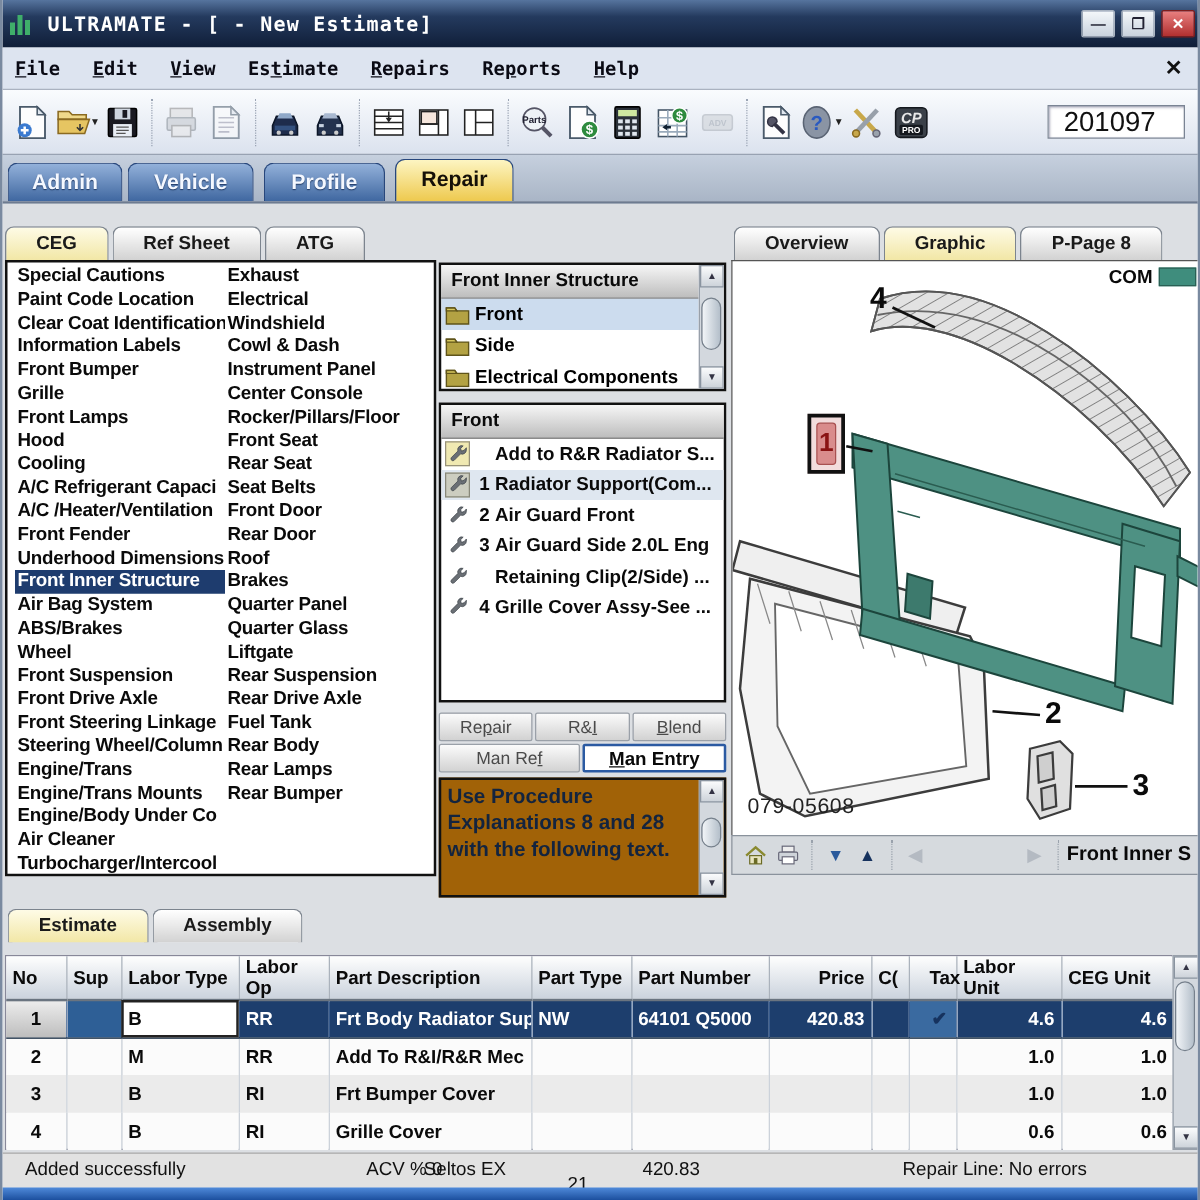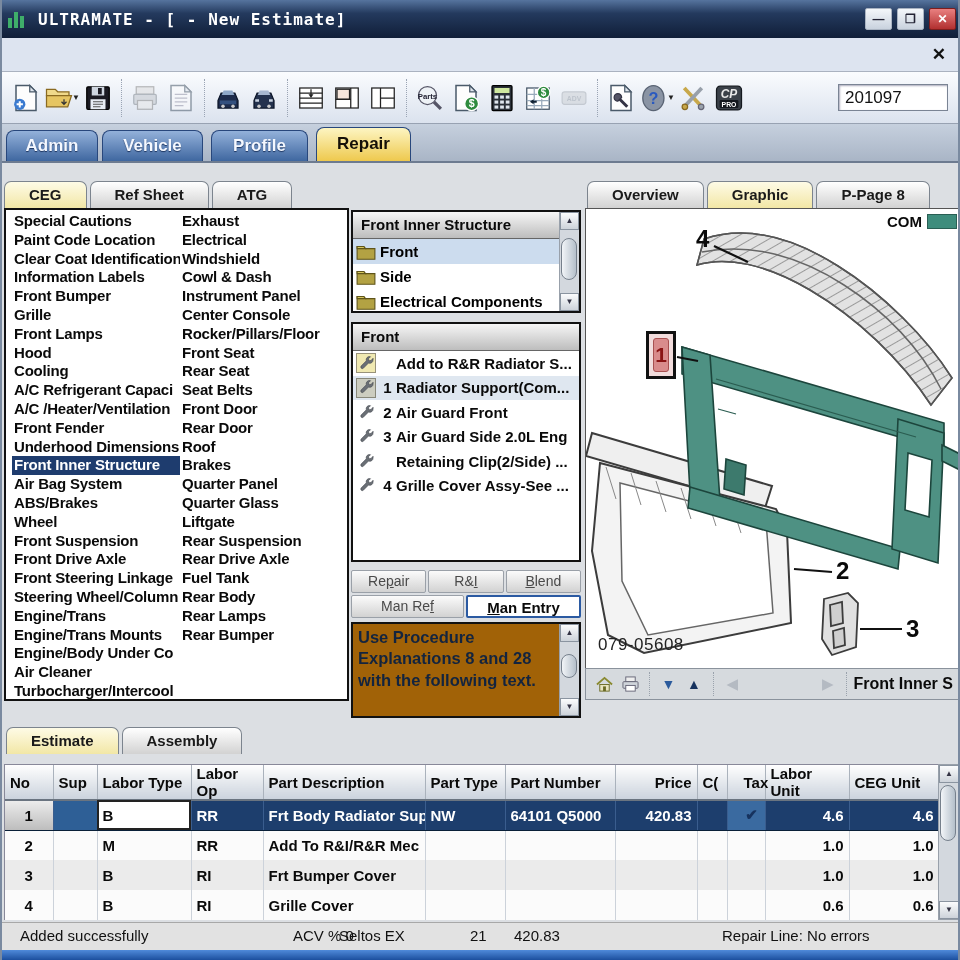--- a/index.html
+++ b/index.html
@@ -30,22 +30,22 @@
   
   .toolbar { position:absolute; left:0; top:72px; width:960px; height:52px;
     background:linear-gradient(#fafcfe,#dbe2ee); border-bottom:1px solid #98a2b2;
     display:flex; align-items:center; padding:0 6px; }
   .tbtn { width:36px; height:40px; display:flex; align-items:center; justify-content:center; position:relative; }
   .tbtn svg { width:30px; height:30px; }
   .tbtn.dis { opacity:.55; }
   .tb-sep { width:1px; height:38px; border-left:1px dotted #9aa4b4; margin:0 5px; }
   .tb-caret { font-size:8px; color:#222; margin-left:-2px; }
   .est-input { margin-left:auto; margin-right:8px; width:110px; height:27px; border:1px solid #7a8494;
-    box-shadow:inset 1px 1px 2px #aab; background:#fff; font-size:17px; font-family:"Liberation Sans",sans-serif;
-    padding:0 6px; color:#111; }
+    box-shadow:inset 1px 1px 2px #aab; background:#fff; font-size:22px; font-family:"Liberation Sans",sans-serif;
+    padding:0 12px; color:#111; }
 
   
   .maintabs { position:absolute; left:0; top:124px; width:960px; height:39px;
     background:linear-gradient(#c6d0de,#a9b5c6); border-bottom:2px solid #6d7b90; }
   .mtab { position:absolute; bottom:0; height:31px; text-align:center; font-weight:bold; font-size:17px;
     color:#f4f8ff; line-height:29px; background:linear-gradient(#93b1da,#3f67a0);
     border:1px solid #28477c; border-bottom:none; border-radius:8px 8px 0 0; text-shadow:0 1px 1px #1c3560; }
   .mtab.sel { background:linear-gradient(#fdf5c2,#eec94e); color:#151008; text-shadow:none; height:34px; line-height:32px; }
   .mtab:nth-child(1){ left:4px; width:92px; }
   .mtab:nth-child(2){ left:100px; width:101px; }
@@ -153,21 +153,21 @@
   tr.sel td.supcell { background:#2e5f96; }
   tr.sel td.editcell { background:#fff; color:#0a0a0a; outline:2px solid #222; outline-offset:-2px; }
   tr.sel td.taxcell { background:#3a6aa0; color:#16325e; }
   .tbl-sb { position:absolute; left:936px; top:44px; width:22px; height:156px; display:flex; flex-direction:column;
     background:#d3d8de; border:1px solid #98a0aa; }
 
   
   .statusbar { position:absolute; left:0; top:922px; width:960px; height:28px; background:#e2e2e2;
     border-top:1px solid #a8a8a8; font-size:15px; color:#111; }
   .statusbar span { position:absolute; top:4px; white-space:nowrap; }
-  .st-msg{ left:18px; } .st-acv{ left:247px;margin-left:44px; } .st-veh{ left:337px; } .st-cnt{ left:468px; } .st-amt{ left:512px; } .st-rep{ left:720px; }
+  .st-msg{ left:18px; } .st-acv{ left:247px;margin-left:44px; } .st-veh{ left:337px; } .st-cnt{ left:452px;margin-top:12px; } .st-amt{ left:512px; } .st-rep{ left:720px; }
   .bluestrip { position:absolute; left:0; top:950px; width:960px; height:10px;
     background:linear-gradient(#4f8ada,#1c4f9e); }
 
   svg text { font-family:"Liberation Sans",sans-serif; }
 </style>
 </head>
 <body>
 
 <div class="win">
 
@@ -179,20 +179,29 @@
       </span>
     <span class="title">ULTRAMATE - [ - New Estimate]</span>
     <div class="winbtns">
       <div class="wb">—</div>
       <div class="wb">❐</div>
       <div class="wb close">✕</div>
     </div>
   </div>
 
   <div class="menubar">
+    <div id="menu-items" style="display:flex;align-items:center;">
+        <span class="menu-item"><u>F</u>ile</span>
+        <span class="menu-item"><u>E</u>dit</span>
+        <span class="menu-item"><u>V</u>iew</span>
+        <span class="menu-item">Es<u>t</u>imate</span>
+        <span class="menu-item"><u>R</u>epairs</span>
+        <span class="menu-item">Re<u>p</u>orts</span>
+        <span class="menu-item"><u>H</u>elp</span>
+      </div>
     <span class="menu-close">✕</span>
   </div>
 
   <div class="toolbar">
     <div id="toolbar-icons" style="display:flex;align-items:center;">
         <span class="tbtn">
           <svg viewBox="0 0 24 24">
             <path d="M4 2h11l5 5v15H4z" fill="#fdfdfd" stroke="#4a5a6a" stroke-width="1.2"></path>
             <path d="M15 2v5h5z" fill="#dfe6ee" stroke="#4a5a6a"></path>
             <circle cx="7" cy="17" r="4.5" fill="#3a7ad0"></circle>

